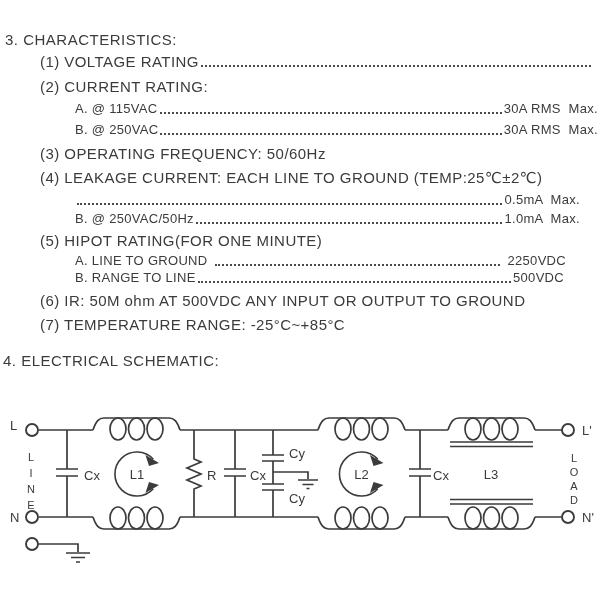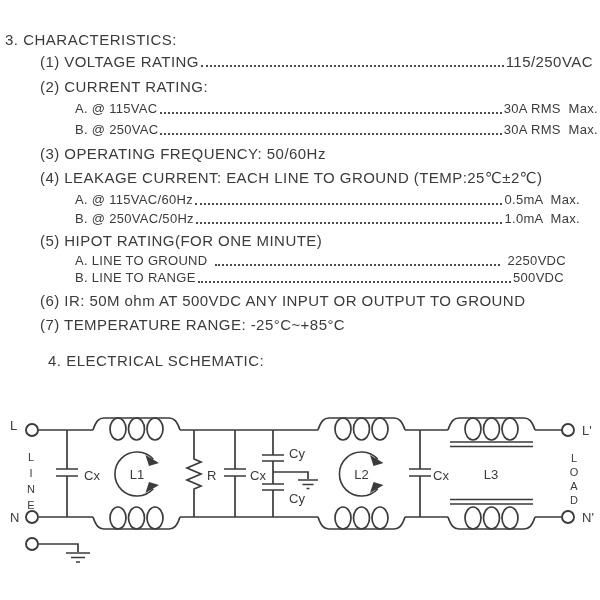--- a/index.html
+++ b/index.html
@@ -55,21 +55,20 @@
   svg .arrow{fill:#3b3b3b;stroke:none;}
 </style>
 </head>
 <body>
 
 <div class="abs heading" style="left:5px;top:31px;">3. CHARACTERISTICS:</div>
 
 <div class="spec-row lvl1" style="left:16px;top:53px;right:7px;">
   <span class="lbl">(1) VOLTAGE RATING</span>
   <span class="leader"></span>
-  <span class="val">115/250VAC</span>
 </div>
 
 <div class="spec-row lvl1" style="left:16px;top:78px;">
   <span class="lbl">(2) CURRENT RATING:</span>
 </div>
 
 <div class="spec-row lvl2" style="left:51px;top:100px;right:2px;text-align:center;">
   <span class="lbl">A. @ 115VAC</span>
   <span class="leader"></span>
   <span class="val">30A RMS  Max.</span>
@@ -83,21 +82,20 @@
 
 <div class="spec-row lvl1" style="left:16px;top:145px;">
   <span class="lbl">(3) OPERATING FREQUENCY: 50/60Hz</span>
 </div>
 
 <div class="spec-row lvl1" style="left:16px;top:169px;">
   <span class="lbl">(4) LEAKAGE CURRENT: EACH LINE TO GROUND (TEMP:25℃±2℃)</span>
 </div>
 
 <div class="spec-row lvl2" style="left:51px;top:191px;right:20px;">
-  <span class="lbl">A. @ 115VAC/60Hz</span>
   <span class="leader"></span>
   <span class="val">0.5mA  Max.</span>
 </div>
 
 <div class="spec-row lvl2" style="left:51px;top:210px;right:20px;">
   <span class="lbl">B. @ 250VAC/50Hz</span>
   <span class="leader"></span>
   <span class="val">1.0mA  Max.</span>
 </div>
 
@@ -105,34 +103,34 @@
   <span class="lbl">(5) HIPOT RATING(FOR ONE MINUTE)</span>
 </div>
 
 <div class="spec-row lvl2" style="left:51px;top:252px;right:34px;gap:6px;">
   <span class="lbl">A. LINE TO GROUND</span>
   <span class="leader"></span>
   <span class="val">2250VDC</span>
 </div>
 
 <div class="spec-row lvl2" style="left:51px;top:269px;right:36px;">
-  <span class="lbl">B. LINE TO RANGE</span>
+  <span class="lbl">B. RANGE TO LINE</span>
   <span class="leader"></span>
   <span class="val">500VDC</span>
 </div>
 
 <div class="spec-row lvl1" style="left:16px;top:292px;">
   <span class="lbl">(6) IR: 50M ohm AT 500VDC ANY INPUT OR OUTPUT TO GROUND</span>
 </div>
 
 <div class="spec-row lvl1" style="left:16px;top:316px;">
   <span class="lbl">(7) TEMPERATURE RANGE: -25°C~+85°C</span>
 </div>
 
-<div class="abs heading" style="left:3px;top:352px;margin-left:45px;">4. ELECTRICAL SCHEMATIC:</div>
+<div class="abs heading" style="left:3px;top:352px;">4. ELECTRICAL SCHEMATIC:</div>
 
 <svg class="abs" style="left:0;top:385px;" width="600" height="215" viewBox="0 385 600 215">
   <defs>
 
     <g id="loop-winding">
       <path class="wire" d="M0 12 C3 3 6 0 11 0 H76 C81 0 84 3 87 12"></path>
       <ellipse class="wire" cx="25" cy="11" rx="8" ry="11"></ellipse>
       <ellipse class="wire" cx="43.5" cy="11" rx="8" ry="11"></ellipse>
       <ellipse class="wire" cx="62" cy="11" rx="8" ry="11"></ellipse>
     </g>

